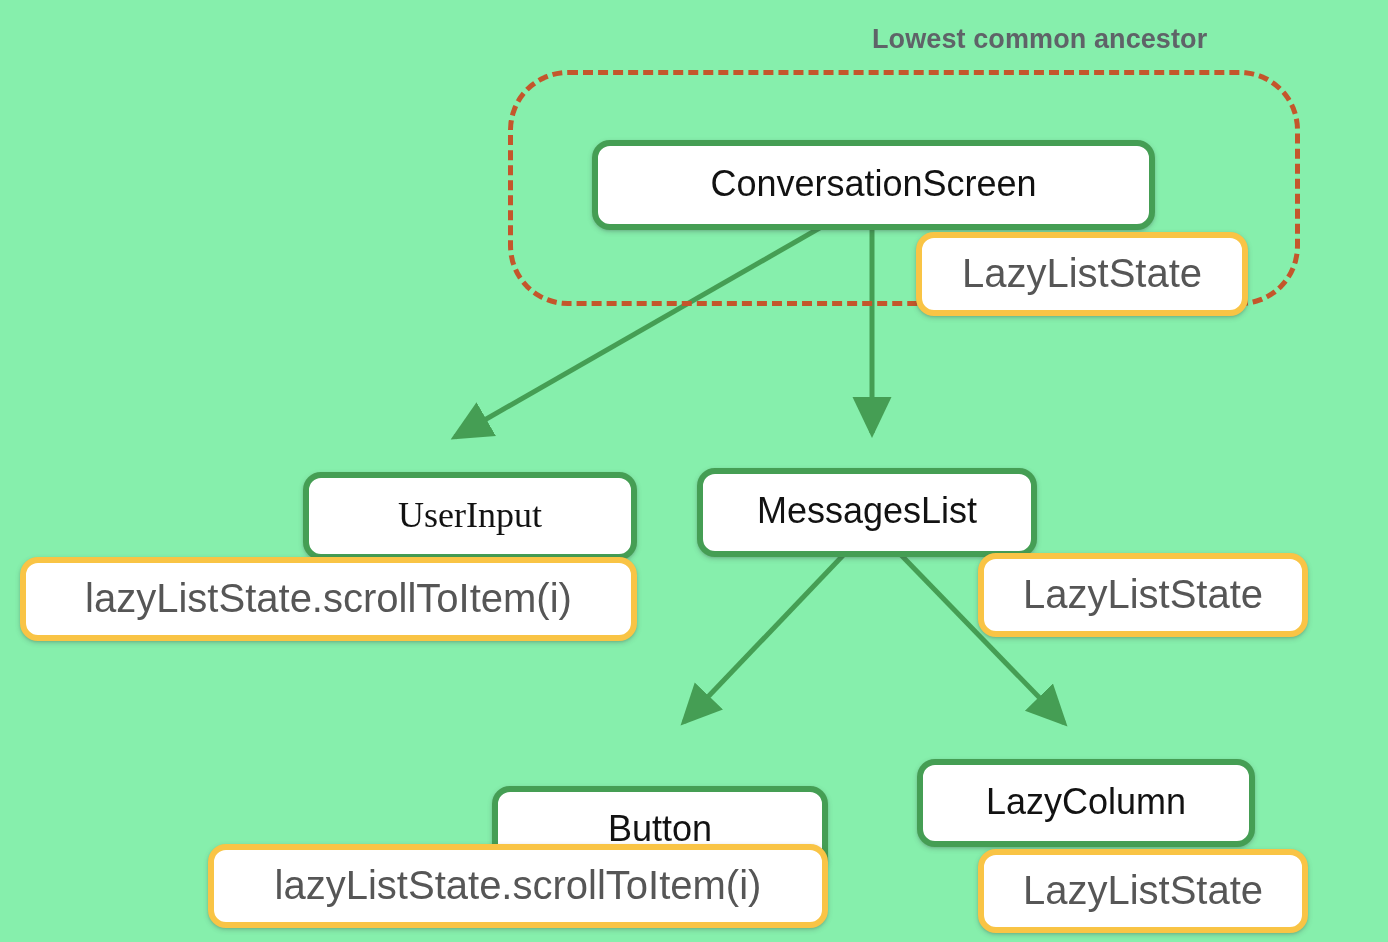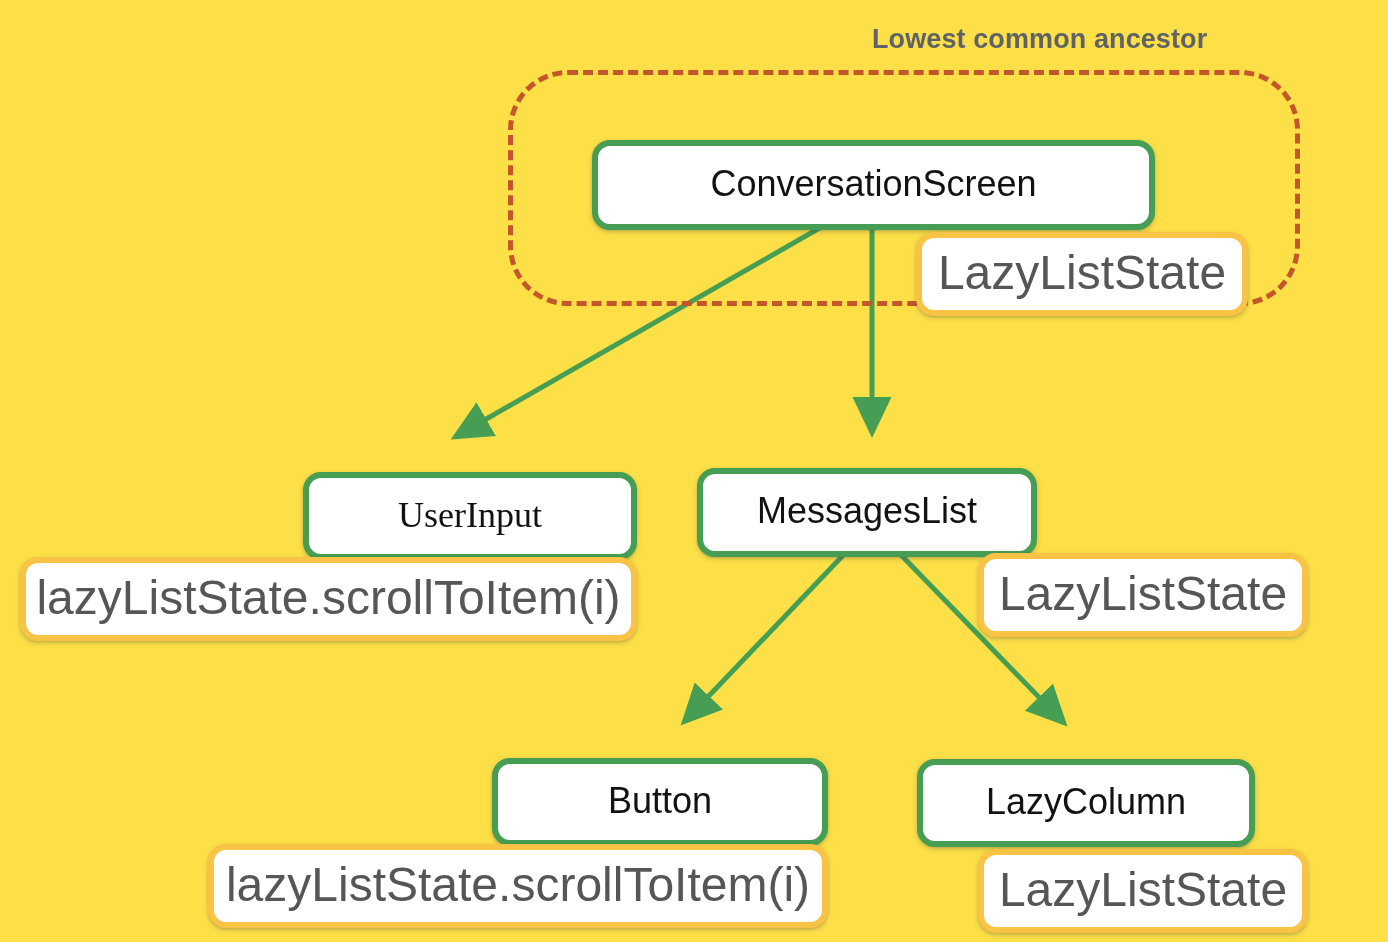--- a/index.html
+++ b/index.html
@@ -13,21 +13,21 @@
     height: 942px;
     overflow: hidden;
     font-family: "Liberation Sans", sans-serif;
     -webkit-font-smoothing: antialiased;
   }
 
   #canvas {
     position: relative;
     width: 1388px;
     height: 942px;
-    background: #fde047;
+    background: #86efac;
   }
 
   
   #edges {
     position: absolute;
     left: 0;
     top: 0;
     width: 1388px;
     height: 942px;
     z-index: 1;
@@ -71,21 +71,21 @@
   .node.composable {
     border: 6px solid #459e54;
     color: #121212;
     font-size: 36px;
     z-index: 4;
   }
 
   .node.state {
     border: 6px solid #f9c445;
     color: #565656;
-    font-size: 48px;
+    font-size: 40px;
     z-index: 5;
   }
 
   .node-label {
     display: block;
     line-height: 1;
     padding-bottom: 3px;
   }
 </style>
 </head>
@@ -126,21 +126,21 @@
   </div>
 
   <div class="node composable" style="left:697px; top:436px; width:340px; height:89px;text-align:right;">
     <span class="node-label">MessagesList</span>
   </div>
 
   <div class="node state" style="left:978px; top:521px; width:330px; height:84px;">
     <span class="node-label">LazyListState</span>
   </div>
 
-  <div class="node composable" style="left:492px; top:726px; width:336px; height:88px;">
+  <div class="node composable" style="left:492px; top:754px; width:336px; height:88px;">
     <span class="node-label">Button</span>
   </div>
 
   <div class="node state" style="left:208px; top:812px; width:620px; height:84px;">
     <span class="node-label">lazyListState.scrollToItem(i)</span>
   </div>
 
   <div class="node composable" style="left:917px; top:727px; width:338px; height:88px;">
     <span class="node-label">LazyColumn</span>
   </div>

